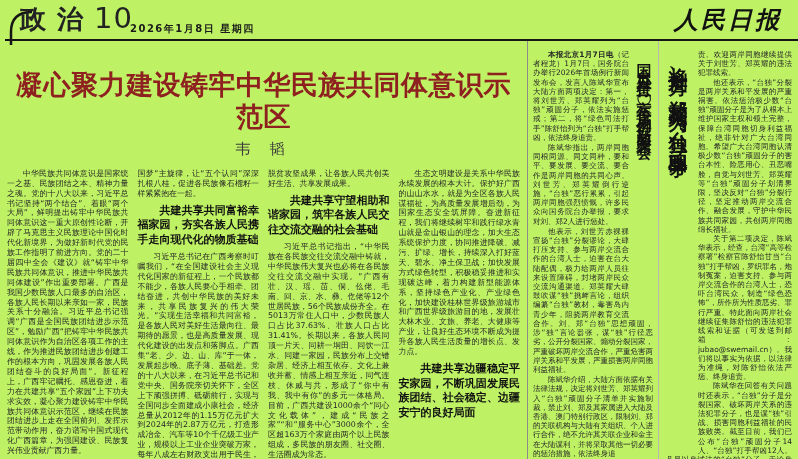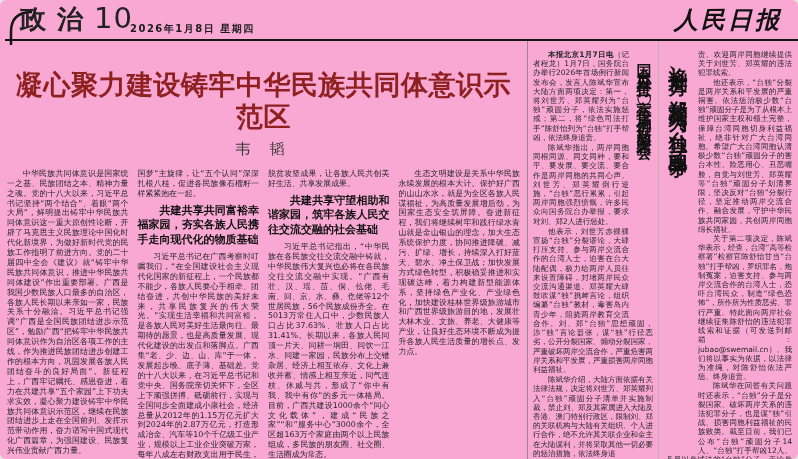--- a/index.html
+++ b/index.html
@@ -42,21 +42,21 @@
                    overflow:hidden; border-left:1px solid #b9b6ae; color:#262626; }
   .right-article p { text-indent:2em; }
   .right-article p.cont { text-indent:0; }
   .right-headline { float:left; writing-mode:vertical-rl; height:398px; font-size:19px; line-height:24px;
                     letter-spacing:2.8px; font-weight:700; margin:3px 7px 0 1px; color:#111; }
   b { font-weight:700; }
 </style>
 </head>
 <body>
 
-<div class="page" style="background: #f9a8d4; border-radius: 6px;">
+<div class="page" style="background: #bef264;">
 
   <header class="page-header">
     <span class="corner">
       <svg width="32" height="40" viewBox="0 0 32 40">
         <path d="M28 7 Q 7 7 7 27 L 7 40" fill="none" stroke="#151515" stroke-width="2.5"></path>
       </svg>
     </span>
     <div class="section-title">
       <span class="section-name">政治</span>
       <span class="page-num">10</span>
@@ -83,20 +83,21 @@
             <p>2025年以来，广西坚持实干为要、创新为魂，用心倾听民声，让人民评价。</p>
           </div>
           <div class="col">
             <p class="cont">脱贫攻坚成果，让各族人民共创美好生活、共享发展成果。</p>
             <h3>共建共享守望相助和谐家园，筑牢各族人民交往交流交融的社会基础</h3>
             <p>习近平总书记指出，“中华民族在各民族交往交流交融中铸就，中华民族伟大复兴也必将在各民族交往交流交融中实现。”广西有壮、汉、瑶、苗、侗、仫佬、毛南、回、京、水、彝、仡佬等12个世居民族，56个民族成份齐全。在5013万常住人口中，少数民族人口占比37.63%、壮族人口占比31.41%。长期以来，各族人民同顶一片天、同耕一垌田、同饮一江水、同建一家园，民族分布上交错杂居、经济上相互依存、文化上兼收并蓄、情感上相互亲近，同气连枝、休戚与共，形成了“你中有我、我中有你”的多元一体格局。目前，广西共建设1000余个“同心文化载体”，建成“民族之家”“和”服务中心”3000余个，全区超163万个家庭由两个以上民族组成，多民族的朋友圈、社交圈、生活圈成为常态。</p>
             <p>交往交流交融，是增进民族团结、铸牢中华民族共同体意识、推进中华民族共同体建设的必由之路。奋进新征程，我们将持续深化民族团结进步创建</p>
           </div>
           <div class="col">
             <p>生态文明建设是关系中华民族永续发展的根本大计。保护好广西的山山水水，就是为全区各族人民谋福祉，为高质量发展增后劲，为国家生态安全筑屏障。奋进新征程，我们将继续树牢和践行绿水青山就是金山银山的理念，加大生态系统保护力度，协同推进降碳、减污、扩绿、增长，持续深入打好蓝天、碧水、净土保卫战；加快发展方式绿色转型，积极稳妥推进和实现碳达峰，着力构建新型能源体系，坚持绿色产业化、产业绿色化，加快建设桂林世界级旅游城市和广西世界级旅游目的地，发展壮大林木业、文旅、养老、大健康等产业，让良好生态环境不断成为提升各族人民生活质量的增长点、发力点。</p>
+            <h3>共建共享边疆稳定平安家园，不断巩固发展民族团结、社会稳定、边疆安宁的良好局面</h3>
           </div>
         </div>
     </section>
 
     <section class="mid-article">
       <div class="mid-headline">国台办举行二〇二六年首场例行新闻发布会</div>
       <div style="display:contents"><p><b>本报北京1月7日电</b>（记者程龙）1月7日，国务院台办举行2026年首场例行新闻发布会，发言人陈斌华宣布大陆方面两项决定：第一，将刘世芳、郑英耀列为“台独”顽固分子，依法实施惩戒；第二，将“绿色司法打手”陈舒怡列为“台独”打手帮凶，依法终身追责。</p><p>陈斌华指出，两岸同胞同根同源、同文同种，要和平、要发展、要交流、要合作是两岸同胞的共同心声。刘世芳、郑英耀倒行逆施，“台独”恶行累累，引起两岸同胞强烈愤慨，许多民众向国务院台办举报，要求对刘、郑2人进行惩处。</p><p>他表示，刘世芳赤裸裸宣扬“台独”分裂谬论，大肆打压支持、参与两岸交流合作的台湾人士，迫害在台大陆配偶，极力给两岸人员往来设置障碍，封堵两岸民众交流沟通渠道。郑英耀大肆鼓吹谋“独”挑衅言论，组织编纂“台独”教材，毒害岛内青少年，阻挠两岸教育交流合作。刘、郑“台独”思想顽固，涉“独”言论嚣张，谋“独”行径恶劣，公开分裂国家、煽动分裂国家，严重破坏两岸交流合作，严重危害两岸关系和平发展，严重损害两岸同胞利益福祉。</p><p>陈斌华介绍，大陆方面依据有关法律法规，决定将刘世芳、郑英耀列入“台独”顽固分子清单并实施制裁，禁止刘、郑及其家属进入大陆及香港、澳门特别行政区，限制刘、郑的关联机构与大陆有关组织、个人进行合作，绝不允许其关联企业和金主在大陆谋利，并将采取其他一切必要的惩治措施，依法终身追</p></div>
     </section>
 
     <section class="right-article">

